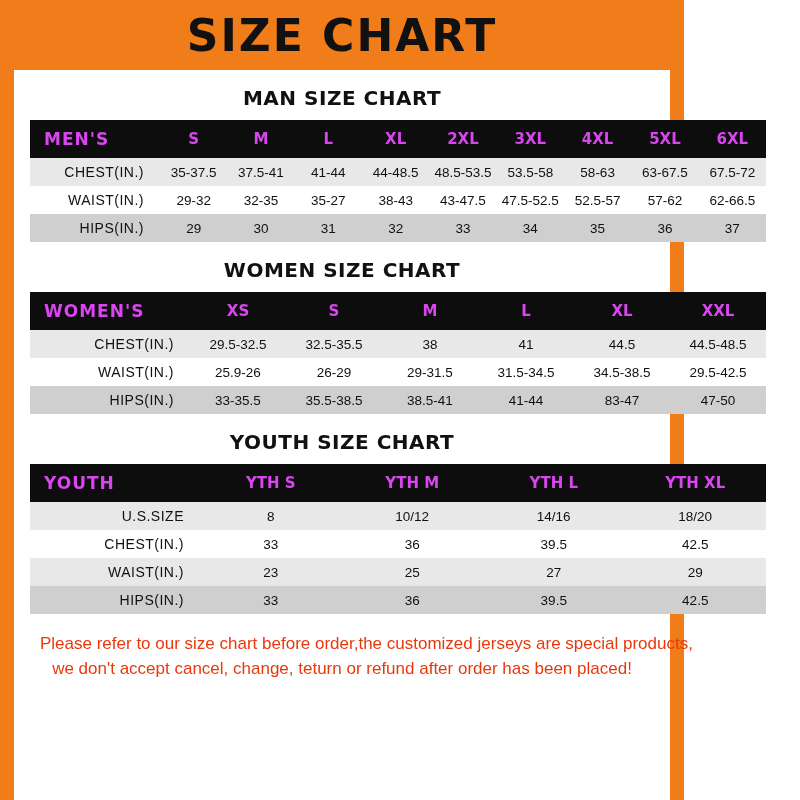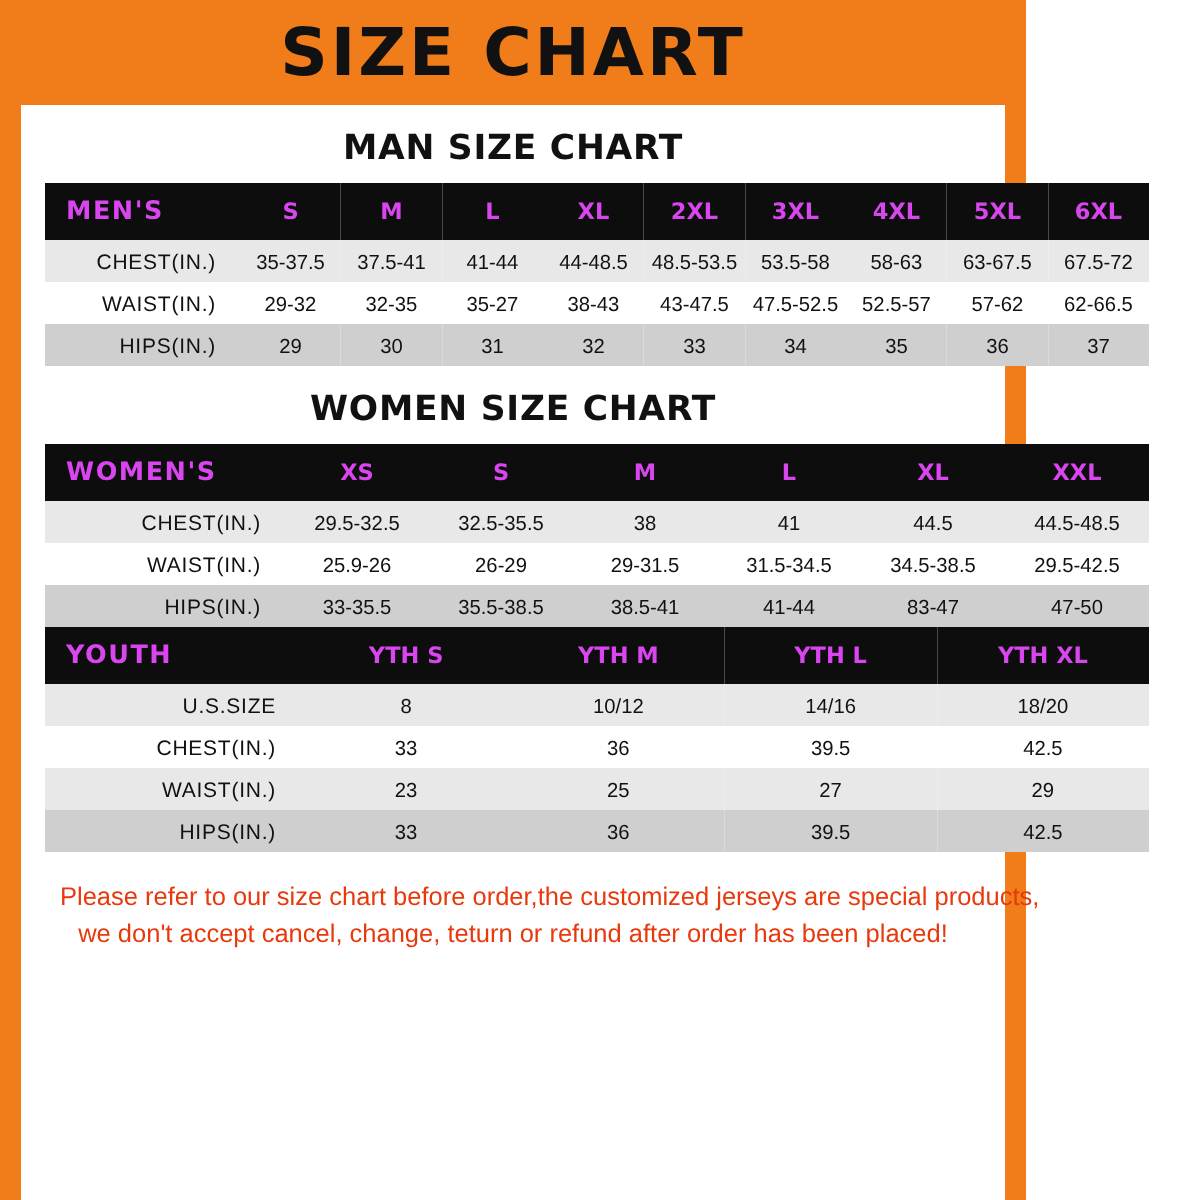--- a/index.html
+++ b/index.html
@@ -37,21 +37,21 @@
     letter-spacing: 2px;
     color: #111111;
   }
   .content {
     padding: 0 16px;
   }
   .section-title {
     text-align: center;
     font-family: "DejaVu Sans", sans-serif;
     font-weight: bold;
-    font-size: 23px;
+    font-size: 20px;
     letter-spacing: 0.5px;
     color: #111111;
     margin: 16px 0 10px 0;
   }
   table.size-table {
     width: 736px;
     border-collapse: collapse;
     table-layout: fixed;
     margin: 0 auto;
   }
@@ -227,20 +227,21 @@
           <td>33-35.5</td>
           <td>35.5-38.5</td>
           <td>38.5-41</td>
           <td>41-44</td>
           <td>83-47</td>
           <td>47-50</td>
         </tr>
       </tbody>
     </table>
 
+    <div class="section-title">YOUTH SIZE CHART</div>
     <table class="size-table youth">
       <colgroup>
         <col class="c0">
           <col>
           <col>
           <col>
           <col>
       </colgroup>
       <thead>
         <tr>

